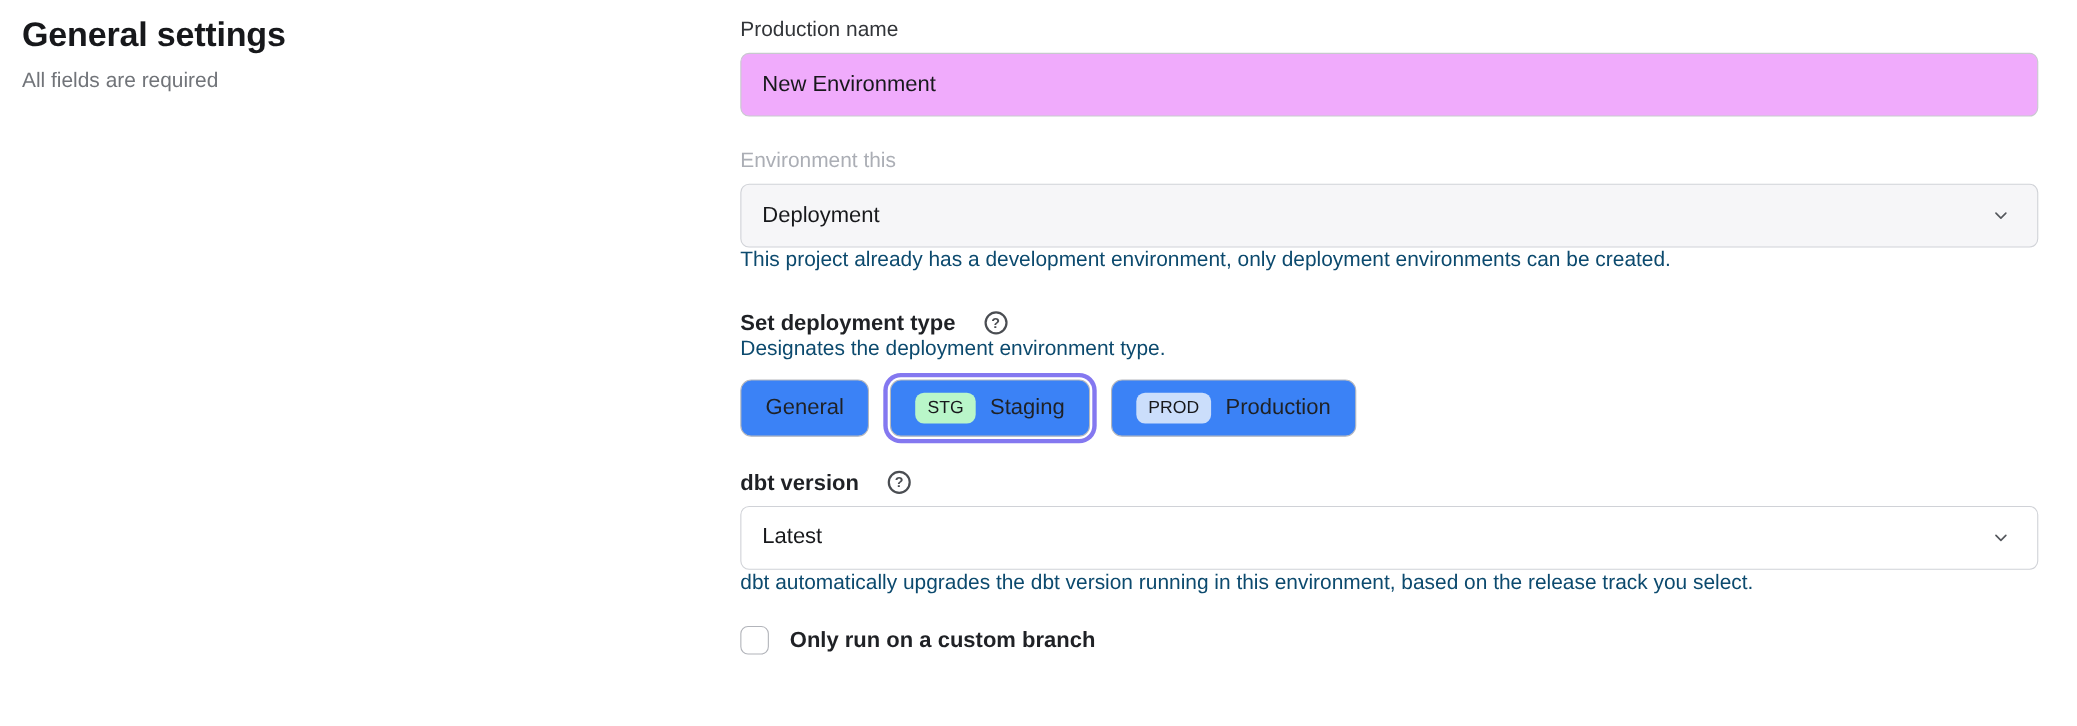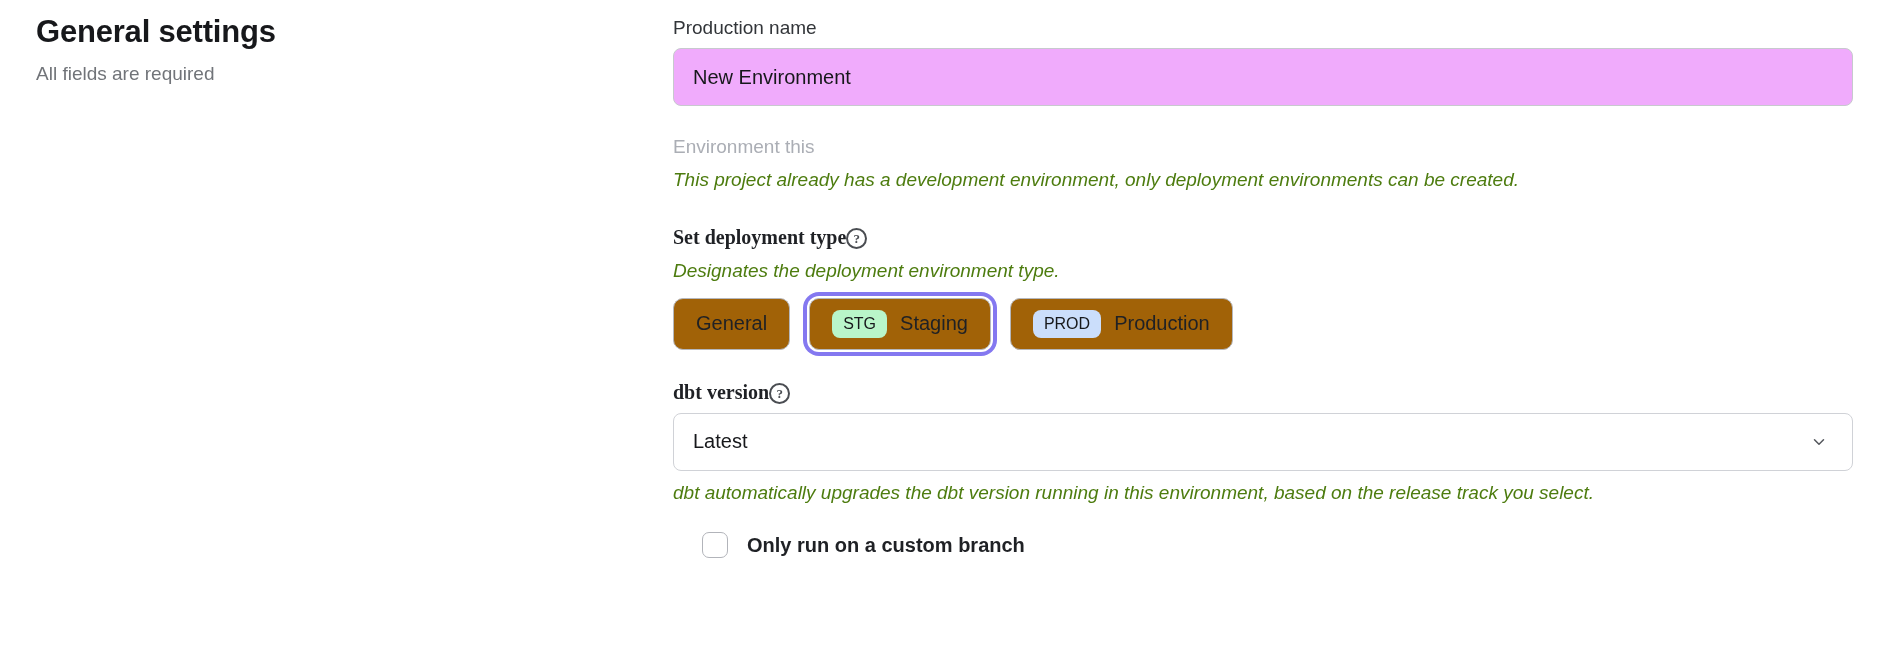--- a/index.html
+++ b/index.html
@@ -5,21 +5,21 @@
   * { box-sizing: border-box; }
   html, body { margin: 0; padding: 0; }
   body {
     width: 1888px; height: 660px;
     background: #ffffff;
     font-family: "Liberation Sans", sans-serif;
     color: #1f2125;
     position: relative;
     overflow: hidden;
   }
-  .left-col { position: absolute; left: 36px; top: 14px; }
+  .left-col { position: absolute; left: 20px; top: 14px; }
   .page-title { font-size: 31px; font-weight: 700; color: #17181b; margin: 0; letter-spacing: -0.2px; }
   .page-subtitle { font-size: 19px; color: #717479; margin: 13px 0 0 0; }
 
   .form-col { position: absolute; left: 673px; top: 17px; width: 1180px; }
 
   .field-label { display: block; font-size: 19px; color: #323539; margin-bottom: 9px; }
   .field-label.muted { color: #abaeb5; }
 
   .text-input {
     width: 100%; height: 58px;
@@ -32,52 +32,52 @@
     width: 100%; height: 58px;
     border: 1px solid #d0d2d7; border-radius: 8px;
     background: #ffffff;
     display: flex; align-items: center; justify-content: space-between;
     padding: 0 24px 0 19px; cursor: pointer;
   }
   .select.disabled { background: #f6f6f8; cursor: default; }
   .select-value { font-size: 20px; color: #17181b; }
   .chevron { flex: 0 0 auto; }
 
-  .helper { font-size: 19px; color: #4d7c0f; margin: 11px 0 0 0; line-height: 1.2; font-style: italic; }
+  .helper { font-size: 19px; color: #0c4a6e; margin: 1px 0 0 0; line-height: 1.2; }
 
   .group-env-type { margin-top: 30px; }
   .section { margin-top: 34px; }
-  .section-heading { display: flex; align-items: flex-end; gap: 0; font-family: Liberation Serif, serif; }
+  .section-heading { display: flex; align-items: flex-start; gap: 26px; }
   .heading-text { font-size: 20px; font-weight: 700; color: #1f2125; }
   .help-icon {
     width: 21px; height: 21px; border: 2px solid #4a4d52; border-radius: 50%;
     display: inline-flex; align-items: center; justify-content: center;
     font-size: 13px; font-weight: 700; color: #4a4d52; cursor: pointer;
     line-height: 1;
   }
 
   .seg-row { display: flex; align-items: center; gap: 13px; margin-top: 15px; }
   .seg-btn {
     display: inline-flex; align-items: center; gap: 13px;
     height: 52px; padding: 0 22px;
-    background: #a16207; border: 1px solid #b5b7bd; border-radius: 10px;
+    background: #3b82f6; border: 1px solid #b5b7bd; border-radius: 10px;
     font-family: inherit; font-size: 20px; font-weight: 500; color: #1f2125;
     cursor: pointer;
   }
   .seg-btn.selected {
     box-shadow: 0 0 0 2px #ffffff, 0 0 0 6px #8478f0;
     margin: 0 6px;
   }
   .badge { border-radius: 8px; padding: 5px 11px; font-size: 16px; font-weight: 500; color: #17181b; }
   .badge.stg { background: #b9f6c9; }
   .badge.prod { background: #cbdefb; }
 
   .group-dbt { margin-top: 31px; }
 
-  .checkbox-row { display: flex; align-items: center; gap: 19px; margin-top: 28px; cursor: pointer; margin-left: 29px; }
+  .checkbox-row { display: flex; align-items: center; gap: 19px; margin-top: 28px; cursor: pointer; }
   .checkbox {
     width: 26px; height: 26px; flex: 0 0 auto;
     border: 1px solid #b2b4ba; border-radius: 7px; background: #ffffff;
   }
   .checkbox-label { font-size: 20px; font-weight: 700; color: #1f2125; }
 </style>
 </head>
 <body>
 
 <div class="left-col">
@@ -87,20 +87,26 @@
 
 <div class="form-col">
 
   <div class="group">
     <label class="field-label">Production name</label>
     <input type="text" class="text-input" value="New Environment" style="">
   </div>
 
   <div class="group group-env-type">
     <label class="field-label muted">Environment this</label>
+    <div class="select disabled">
+      <span class="select-value">Deployment</span>
+      <svg class="chevron" width="18" height="18" viewBox="0 0 24 24">
+        <path d="M6 9l6 6 6-6" fill="none" stroke="#54575c" stroke-width="2" stroke-linecap="round" stroke-linejoin="round"></path>
+      </svg>
+    </div>
     <p class="helper">This project already has a development environment, only deployment environments can be created.</p>
   </div>
 
   <div class="section">
     <div class="section-heading">
       <span class="heading-text">Set deployment type</span>
       <span class="help-icon">?</span>
     </div>
     <p class="helper">Designates the deployment environment type.</p>
     <div class="seg-row">

